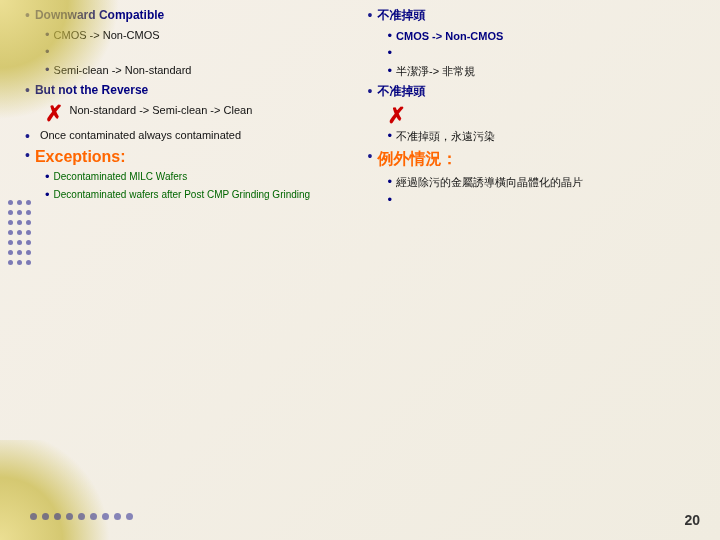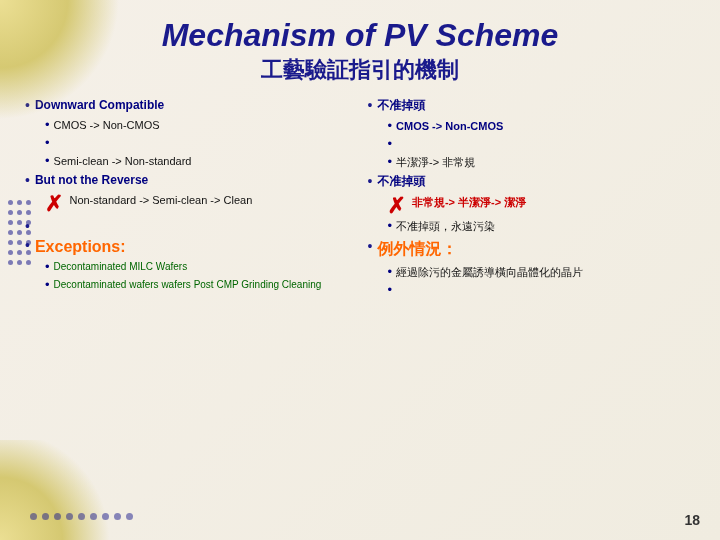--- a/index.html
+++ b/index.html
@@ -261,24 +261,20 @@
         <div class="sd"></div>
         <div class="sd"></div>
       </div>
     <div class="side-dot-row">
         <div class="sd"></div>
         <div class="sd"></div>
         <div class="sd"></div>
       </div>
   </div>
 
-  <div class="header">
-    <div class="title-main">Mechanism of PV Scheme</div>
-    <div class="title-chinese">工藝驗証指引的機制</div>
-  </div>
 
   <div class="content">
 
     <div class="left-col">
 
       <div class="bullet-main">
         <span class="bullet-dot">•</span>
         <span class="bullet-text">Downward Compatible</span>
       </div>
       <div class="sub-bullets">
@@ -301,34 +297,35 @@
       </div>
       <div class="sub-bullets">
         <div class="sub-bullet">
           <span class="x-mark">✗</span>
           <span class="sub-text">Non-standard -&gt; Semi-clean -&gt; Clean</span>
         </div>
       </div>
 
       <div class="bullet-main" style="margin-top: 2px;">
         <span class="bullet-dot">•</span>
+        <span class="sub-text once-contaminated">Once contaminated always contaminated</span>
       </div>
 
       <div class="bullet-main" style="margin-top: 4px;">
         <span class="bullet-dot">•</span>
         <span class="exceptions-label">Exceptions:</span>
       </div>
       <div class="sub-bullets">
         <div class="sub-bullet">
           <span class="sub-dot">•</span>
           <span class="sub-text green-text">Decontaminated MILC Wafers</span>
         </div>
         <div class="sub-bullet">
           <span class="sub-dot">•</span>
-          <span class="sub-text green-text">Decontaminated wafers wafers Post CMP Grinding Cleaning</span>
+          <span class="sub-text green-text">Decontaminated wafers after Post CMP Grinding Grinding</span>
         </div>
       </div>
 
     </div>
 
     <div class="right-col">
 
       <div class="bullet-main ch-bullet-main">
         <span class="bullet-dot">•</span>
         <span class="bullet-text">不准掉頭</span>
@@ -347,21 +344,20 @@
         </div>
       </div>
 
       <div class="bullet-main ch-bullet-main">
         <span class="bullet-dot">•</span>
         <span class="bullet-text">不准掉頭</span>
       </div>
       <div class="sub-bullets ch-sub-bullets">
         <div class="sub-bullet">
           <span class="x-mark">✗</span>
-          <span class="sub-text arrow-text">非常規-&gt; 半潔淨-&gt; 潔淨</span>
         </div>
         <div class="sub-bullet">
           <span class="sub-dot">•</span>
           <span class="sub-text">不准掉頭，永遠污染</span>
         </div>
       </div>
 
       <div class="bullet-main ch-bullet-main" style="margin-top: 4px;">
         <span class="bullet-dot">•</span>
         <span class="exceptions-label">例外情況：</span>
@@ -384,15 +380,15 @@
     <div class="dot-bottom"></div>
     <div class="dot-bottom"></div>
     <div class="dot-bottom"></div>
     <div class="dot-bottom"></div>
     <div class="dot-bottom"></div>
     <div class="dot-bottom"></div>
     <div class="dot-bottom"></div>
     <div class="dot-bottom"></div>
   </div>
 
-  <div class="page-number">18</div>
+  <div class="page-number">20</div>
 
 </div>
 
 </body></html>

